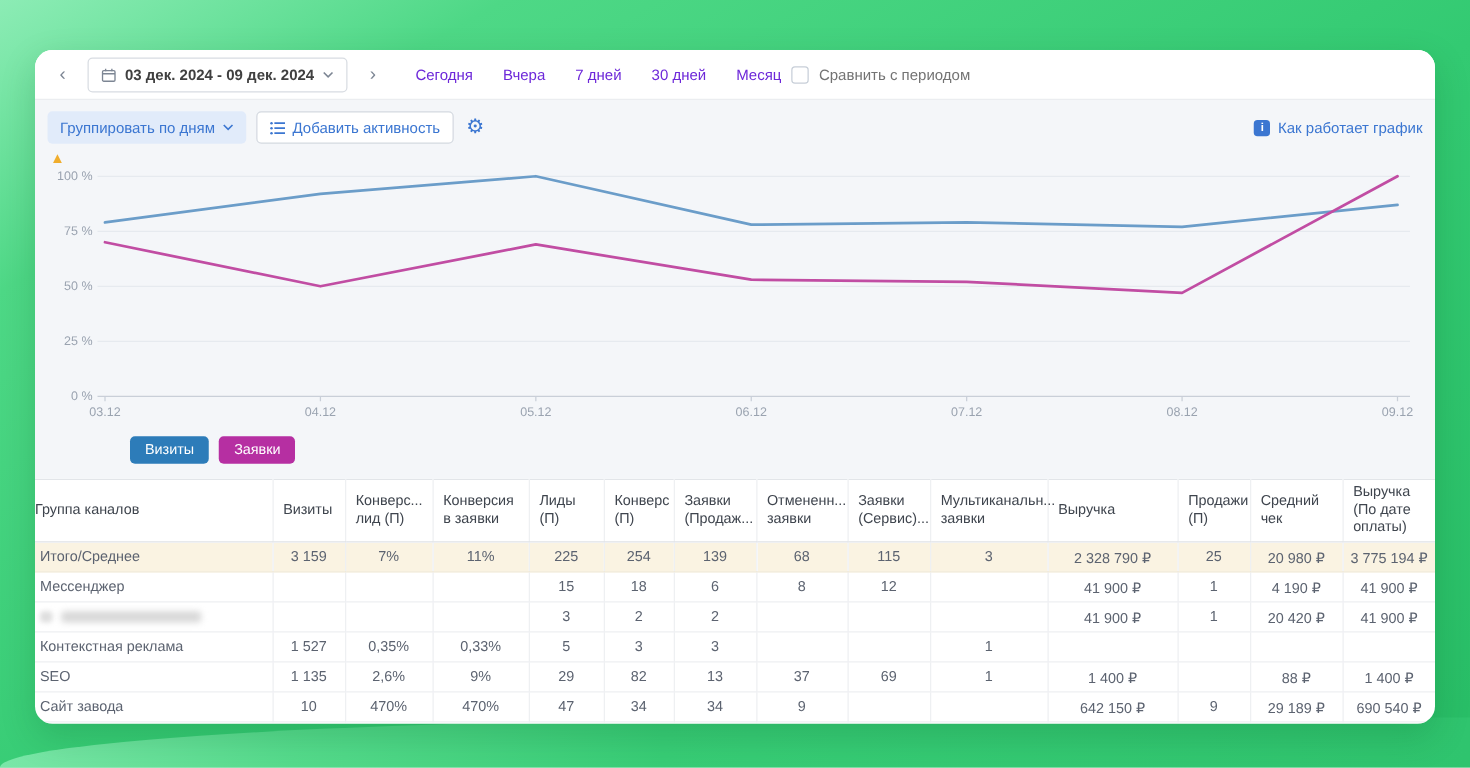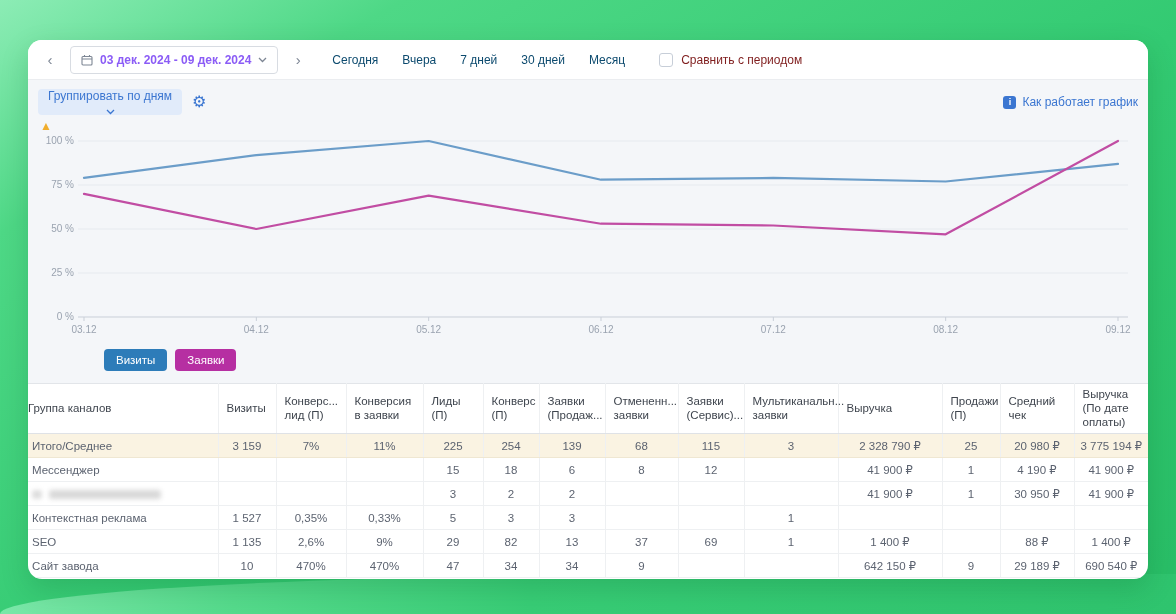--- a/index.html
+++ b/index.html
@@ -17,31 +17,31 @@
     background:#ffffff; border-radius:14px; overflow:hidden;
     box-shadow:0 10px 28px rgba(0,70,30,.18);
   }
   
   .top-toolbar { height:40px; display:flex; align-items:center; padding:0 10px; gap:8px;
     border-bottom:1px solid #ebedf0; background:#fff; }
   .arrow-btn { border:none; background:transparent; color:#7d8694; font-size:15px; width:24px; height:24px;
     line-height:22px; cursor:pointer; padding:0; }
   .date-box { display:flex; align-items:center; gap:7px; height:28px; padding:0 10px;
     border:1px solid #d8dce2; border-radius:4px; background:#fff; cursor:pointer;
-    font-size:12px; color:#8b5cf6; font-weight:bold; }
+    font-size:12px; color:#404040; font-weight:bold; }
   .quick-links { display:flex; gap:24px; margin-left:14px; }
-  .quick-links a { font-size:12px; color:#0c4a6e; text-decoration:none; cursor:pointer; }
-  .compare { display:flex; align-items:center; gap:8px; margin-left:26px; font-size:12px; color:#7f1d1d; cursor:pointer; }
+  .quick-links a { font-size:12px; color:#6d28d9; text-decoration:none; cursor:pointer; }
+  .compare { display:flex; align-items:center; gap:8px; font-size:12px; color:#737373; cursor:pointer; }
   .checkbox { width:14px; height:14px; border:1px solid #c7ced8; border-radius:3px; background:#fff; }
   
   .chart-section { background:#f4f6f9; padding:8px 10px 0; position:relative; }
   .chart-toolbar { display:flex; align-items:center; gap:8px; height:28px; }
   .group-btn { display:flex; align-items:center; gap:6px; height:26px; padding:0 10px; border:none;
     border-radius:4px; background:#e1ebfa; color:#3b76d1; font-size:12px; cursor:pointer;
-    font-family:inherit;flex-direction:column; }
+    font-family:inherit; }
   .add-activity { display:flex; align-items:center; gap:6px; height:26px; padding:0 10px;
     border:1px solid #d4d9e0; border-radius:4px; background:#fff; color:#3b76d1; font-size:12px;
     cursor:pointer; font-family:inherit; }
   .gear { color:#3b76d1; font-size:16px; line-height:1; cursor:pointer; margin-left:2px; }
   .how-link { margin-left:auto; display:flex; align-items:center; gap:6px; color:#3b76d1;
     font-size:12px; text-decoration:none; cursor:pointer; }
   .info-ic { width:13px; height:13px; background:#3b76d1; color:#fff; border-radius:3px;
     font-size:9px; font-weight:bold; display:grid; place-items:center; font-style:normal; }
   .warn { color:#f0ad2d; font-size:12px; line-height:1; margin:4px 0 0 2px; height:13px; cursor:pointer; }
   .chart-wrap { width:1100px; height:212px; }
@@ -103,20 +103,31 @@
     </label>
   </div>
 
   <div class="chart-section">
     <div class="chart-toolbar">
       <button class="group-btn">
         <span>Группировать по дням</span>
         <svg width="9" height="6" viewBox="0 0 9 6">
           <polyline points="1,1 4.5,4.5 8,1" fill="none" stroke="#3b76d1" stroke-width="1.3"></polyline>
         </svg>
+      </button>
+      <button class="add-activity">
+        <svg width="12" height="11" viewBox="0 0 12 11">
+          <circle cx="1.2" cy="1.5" r="1" fill="#3b76d1"></circle>
+            <line x1="3.5" y1="1.5" x2="12" y2="1.5" stroke="#3b76d1" stroke-width="1.4"></line>
+          <circle cx="1.2" cy="5.5" r="1" fill="#3b76d1"></circle>
+            <line x1="3.5" y1="5.5" x2="12" y2="5.5" stroke="#3b76d1" stroke-width="1.4"></line>
+          <circle cx="1.2" cy="9.5" r="1" fill="#3b76d1"></circle>
+            <line x1="3.5" y1="9.5" x2="12" y2="9.5" stroke="#3b76d1" stroke-width="1.4"></line>
+        </svg>
+        <span>Добавить активность</span>
       </button>
       <span class="gear">⚙</span>
       <a class="how-link">
         <span class="info-ic">i</span>
         <span>Как работает график</span>
       </a>
     </div>
     <div class="warn">▲</div>
     <div class="chart-wrap">
       <svg id="chart-svg" width="1100" height="212">
@@ -213,21 +224,21 @@
             <td></td>
             <td></td>
             <td>3</td>
             <td>2</td>
             <td>2</td>
             <td></td>
             <td></td>
             <td></td>
             <td>41 900 ₽</td>
             <td>1</td>
-            <td>30 950 ₽</td>
+            <td>20 420 ₽</td>
             <td>41 900 ₽</td>
           </tr>
           <tr>
             <td class="name">Контекстная реклама</td>
             <td>1 527</td>
             <td>0,35%</td>
             <td>0,33%</td>
             <td>5</td>
             <td>3</td>
             <td>3</td>

